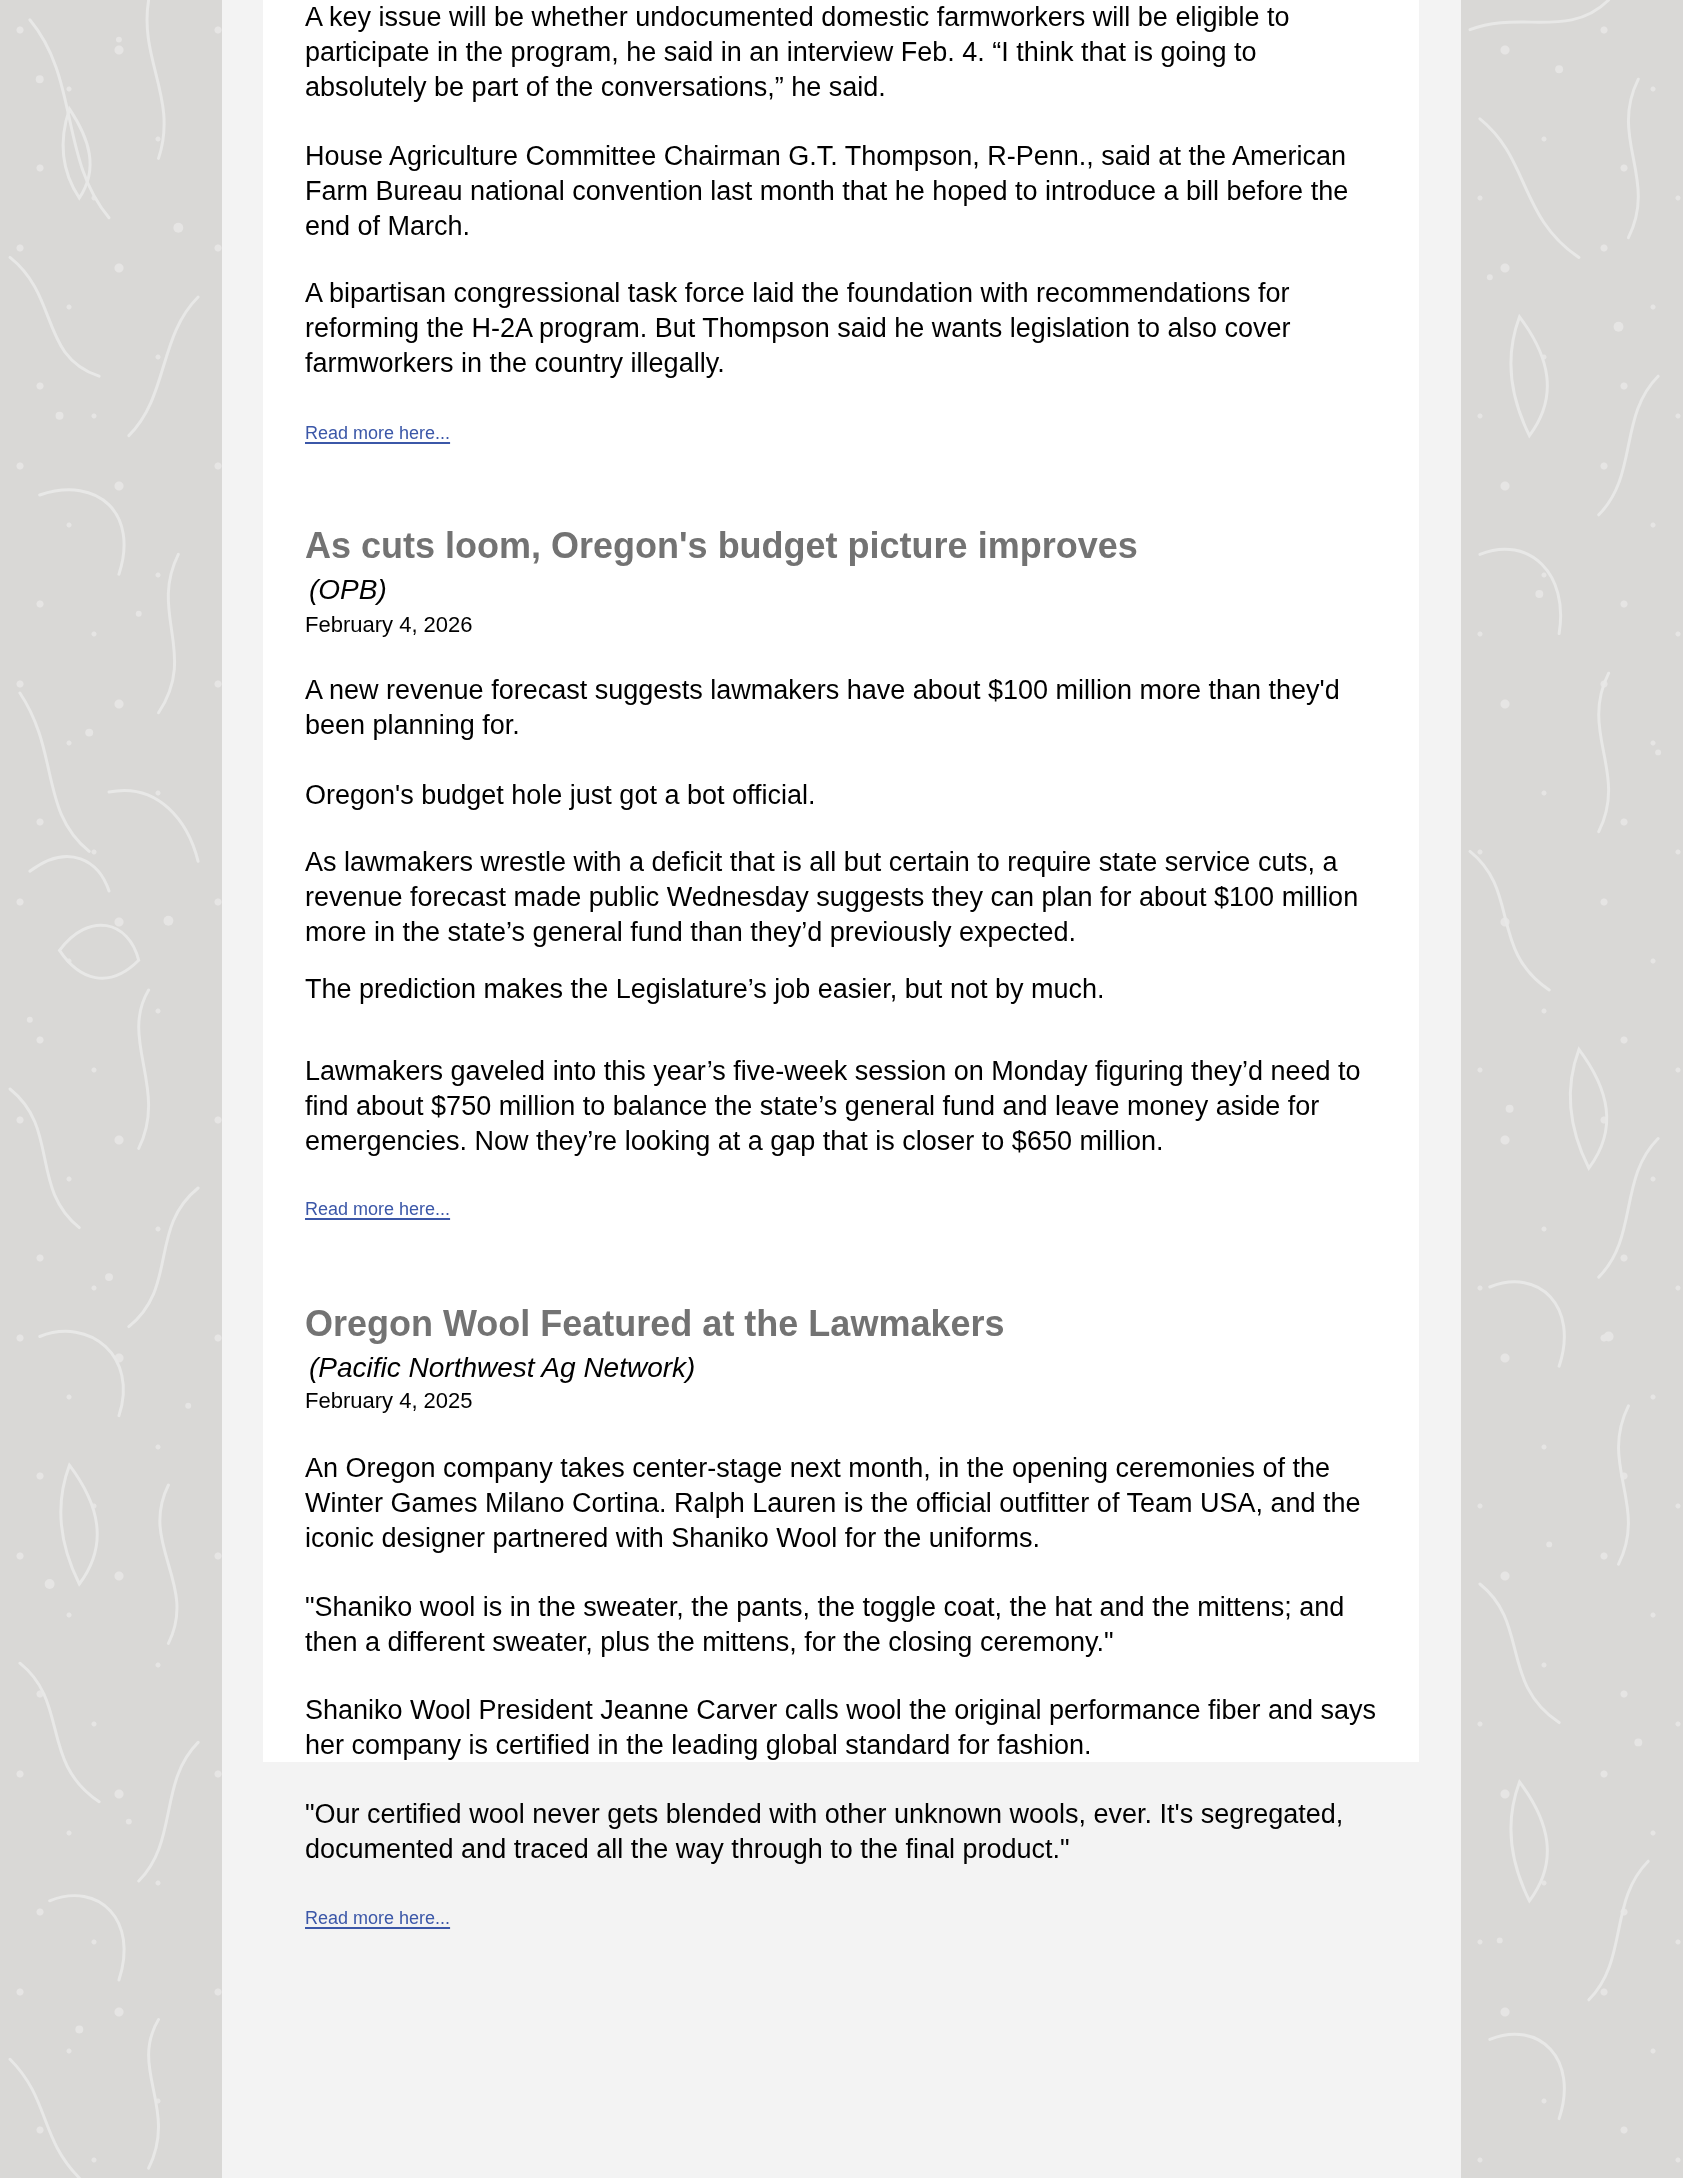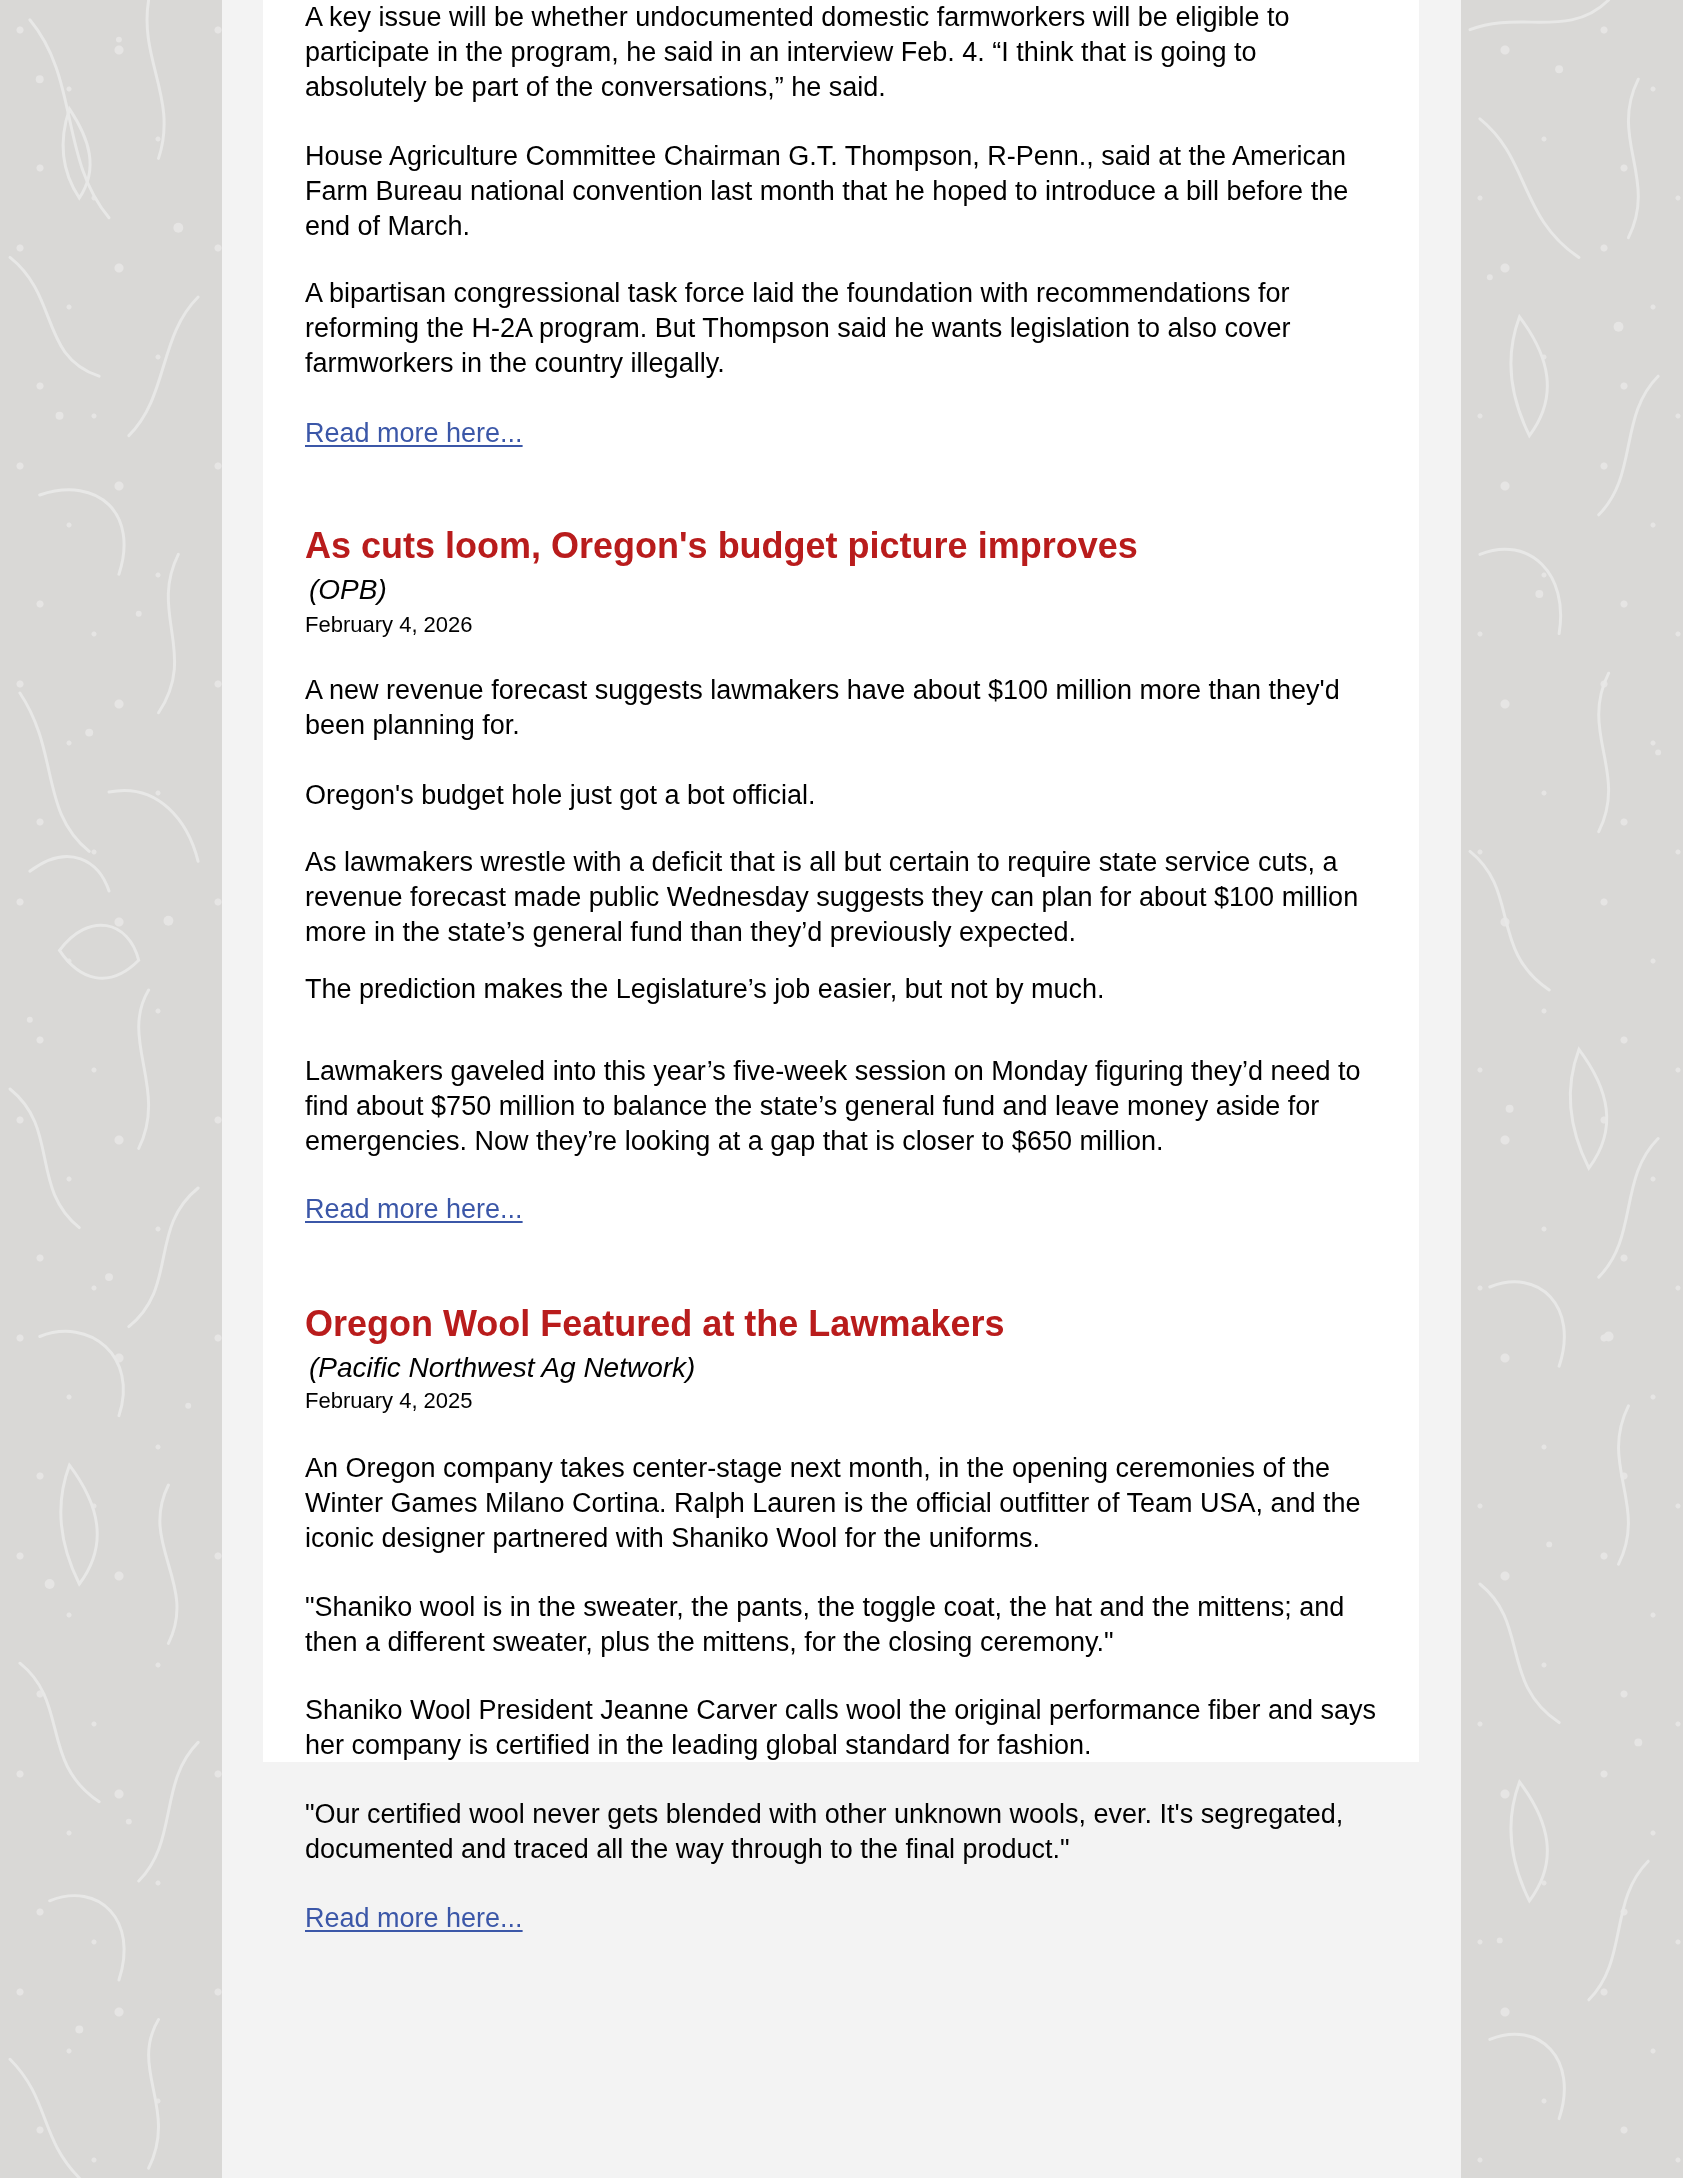--- a/index.html
+++ b/index.html
@@ -60,35 +60,35 @@
     font-size: 27px;
     line-height: 35px;
     margin: 0;
     color: #000;
   }
   h2.title {
     font-size: 36px;
     line-height: 42px;
     font-weight: bold;
     margin: 0;
-    color: #b91c1c;
+    color: #737373;
   }
   .source {
     font-size: 28px;
     font-style: italic;
     line-height: 40px;
     margin: 4px;
   }
   .date {
     font-size: 22px;
     line-height: 30px;
     margin: 0;
   }
   a.readmore {
-    font-size: 27px;
+    font-size: 18px;
     line-height: 35px;
     color: #3b57a8;
     text-decoration: underline;
     text-decoration-thickness: 2px;
     text-underline-offset: 3px;
   }
   .abs { position: absolute; left: 0; width: 1079px; }
 </style>
 </head>
 <body>

